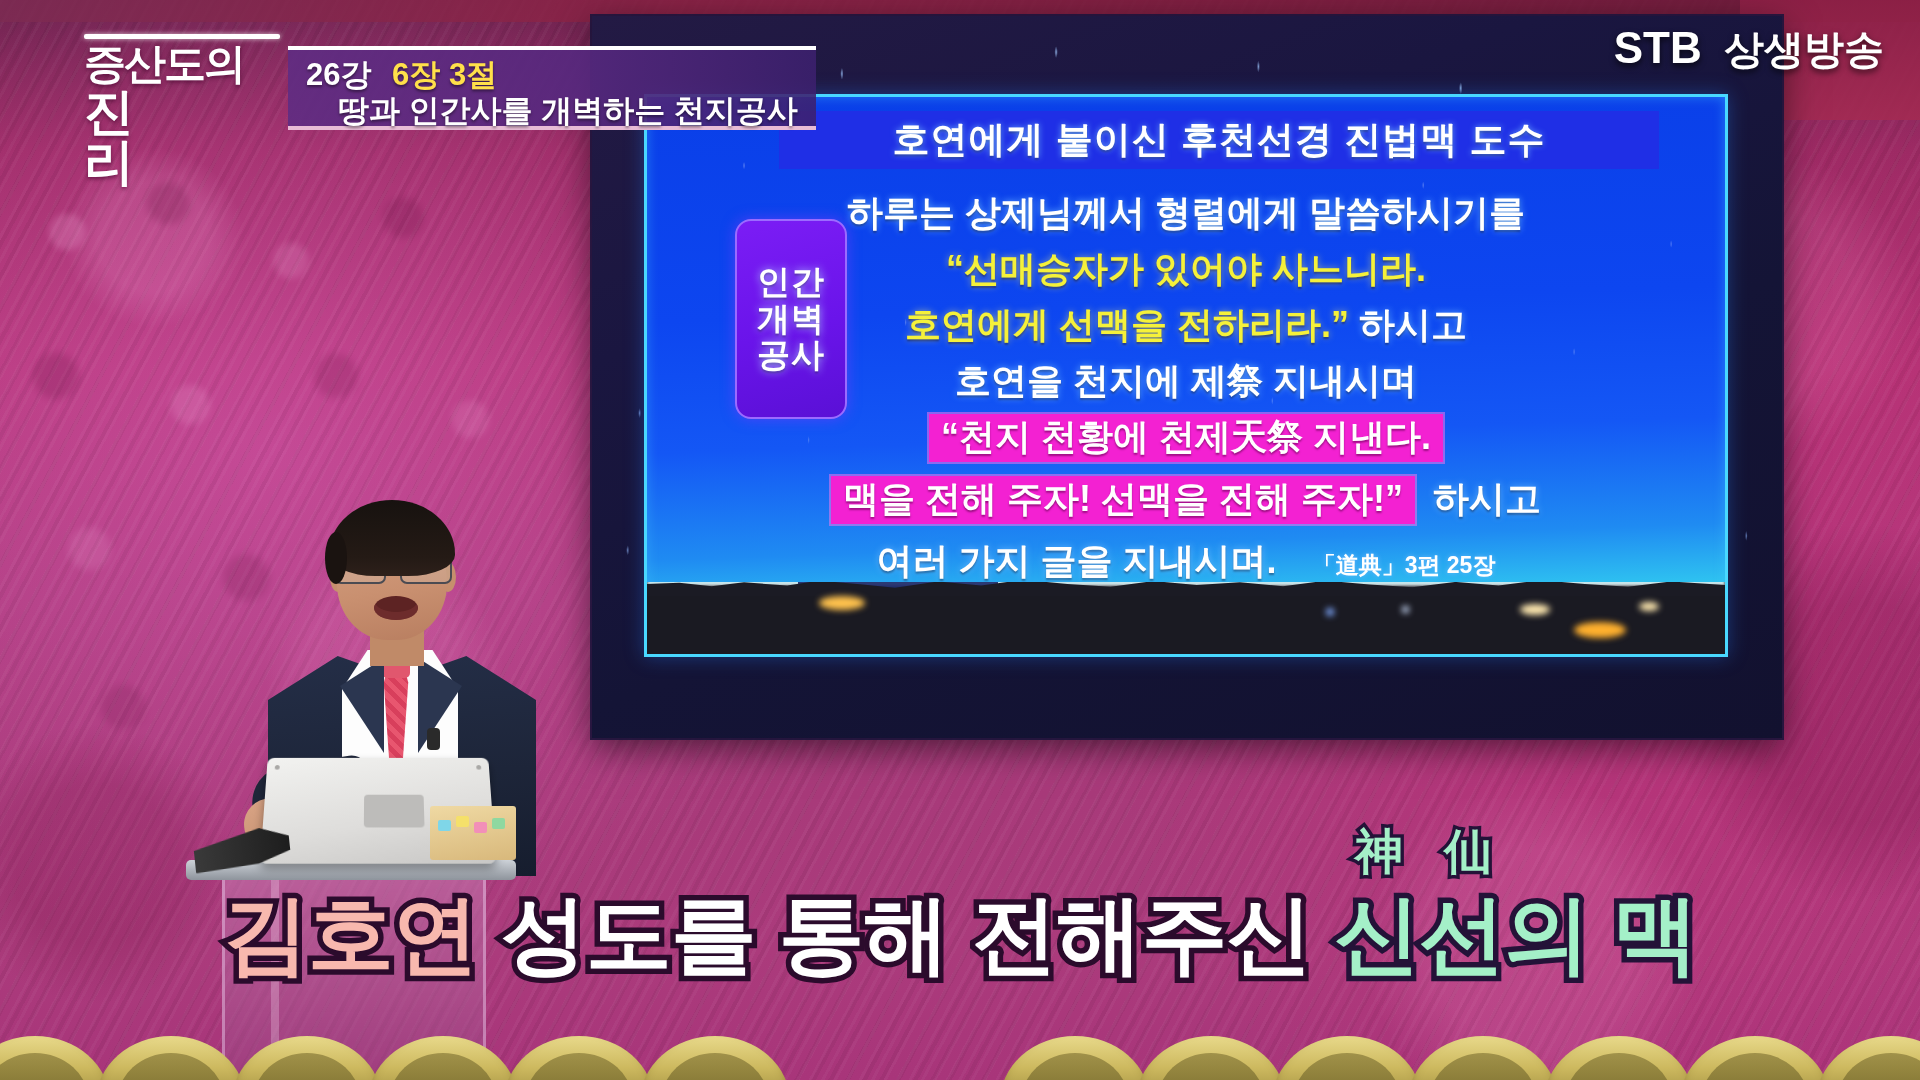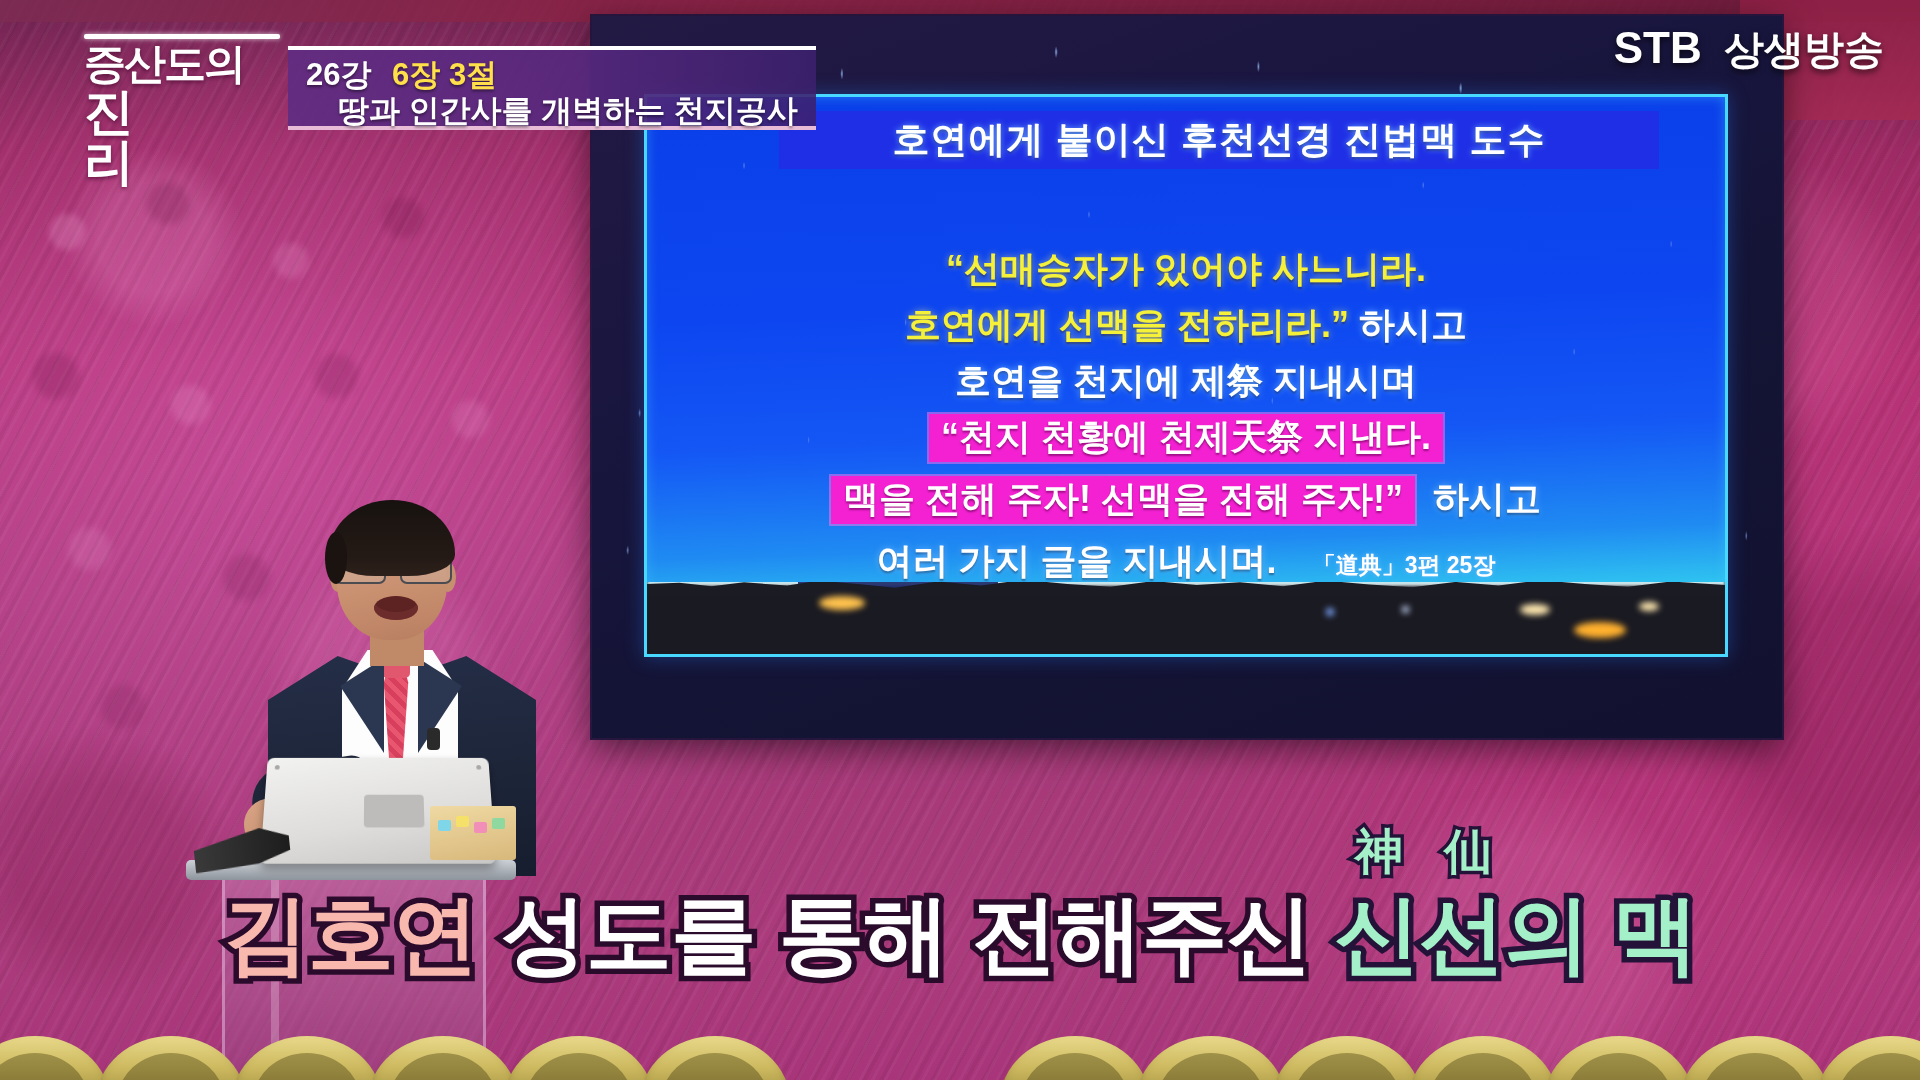--- a/index.html
+++ b/index.html
@@ -235,21 +235,29 @@
   <div id="wall">
     <div class="stars"></div>
 
     <div id="slide">
       <div class="sparkle"></div>
 
       <div class="sl-title">
         <span>호연에게 붙이신 후천선경 진법맥 도수</span>
       </div>
 
-
+      <div id="badge">
+        <div>인간</div>
+        <div>개벽</div>
+        <div>공사</div>
+      </div>
+
+      <div class="line" style="top:92px;">
+        <span class="w">하루는 상제님께서 형렬에게 말씀하시기를</span>
+      </div>
       <div class="line" style="top:148px;">
         <span class="y">“선매승자가 있어야 사느니라.</span>
       </div>
       <div class="line" style="top:204px;">
         <span class="y">호연에게 선맥을 전하리라.”</span>
         <span class="w">하시고</span>
       </div>
       <div class="line" style="top:260px;">
         <span class="w">호연을 천지에 제祭 지내시며</span>
       </div>

